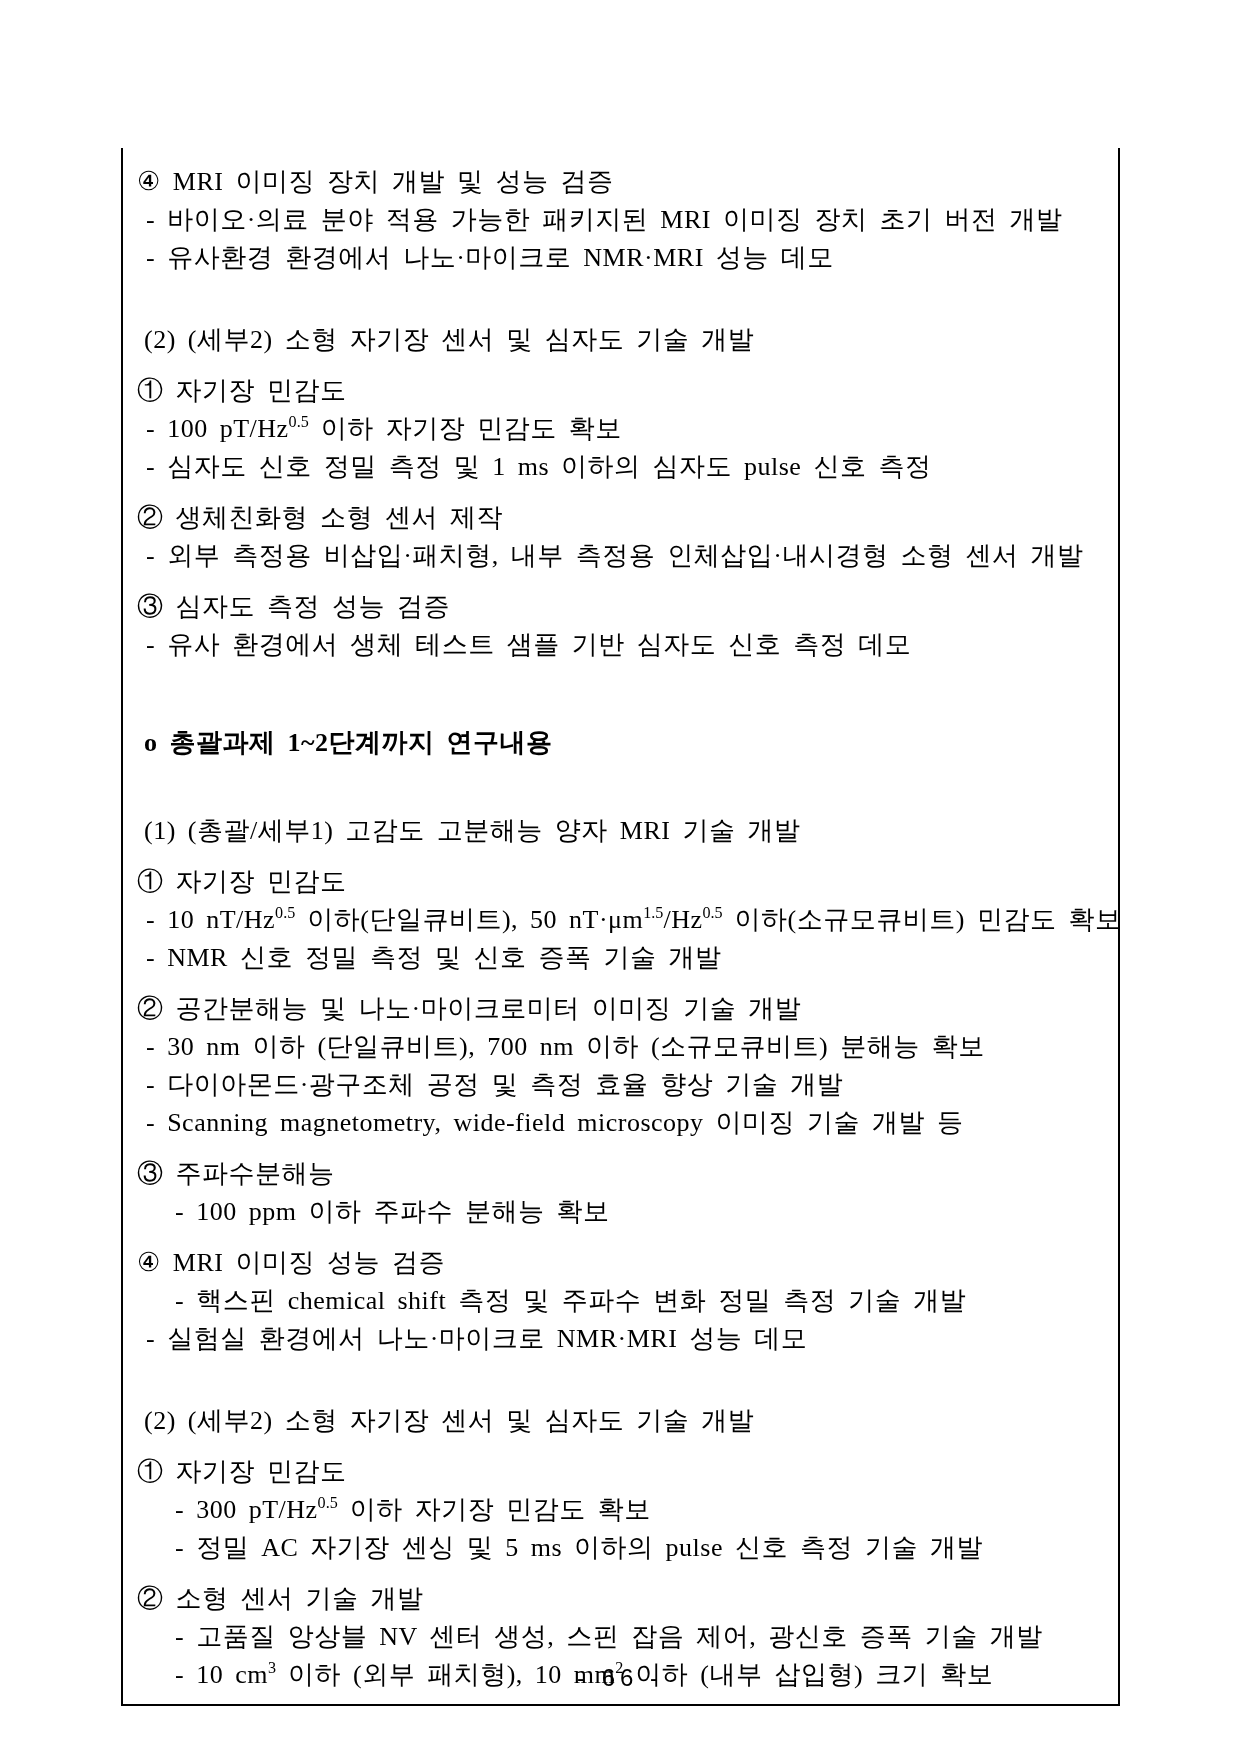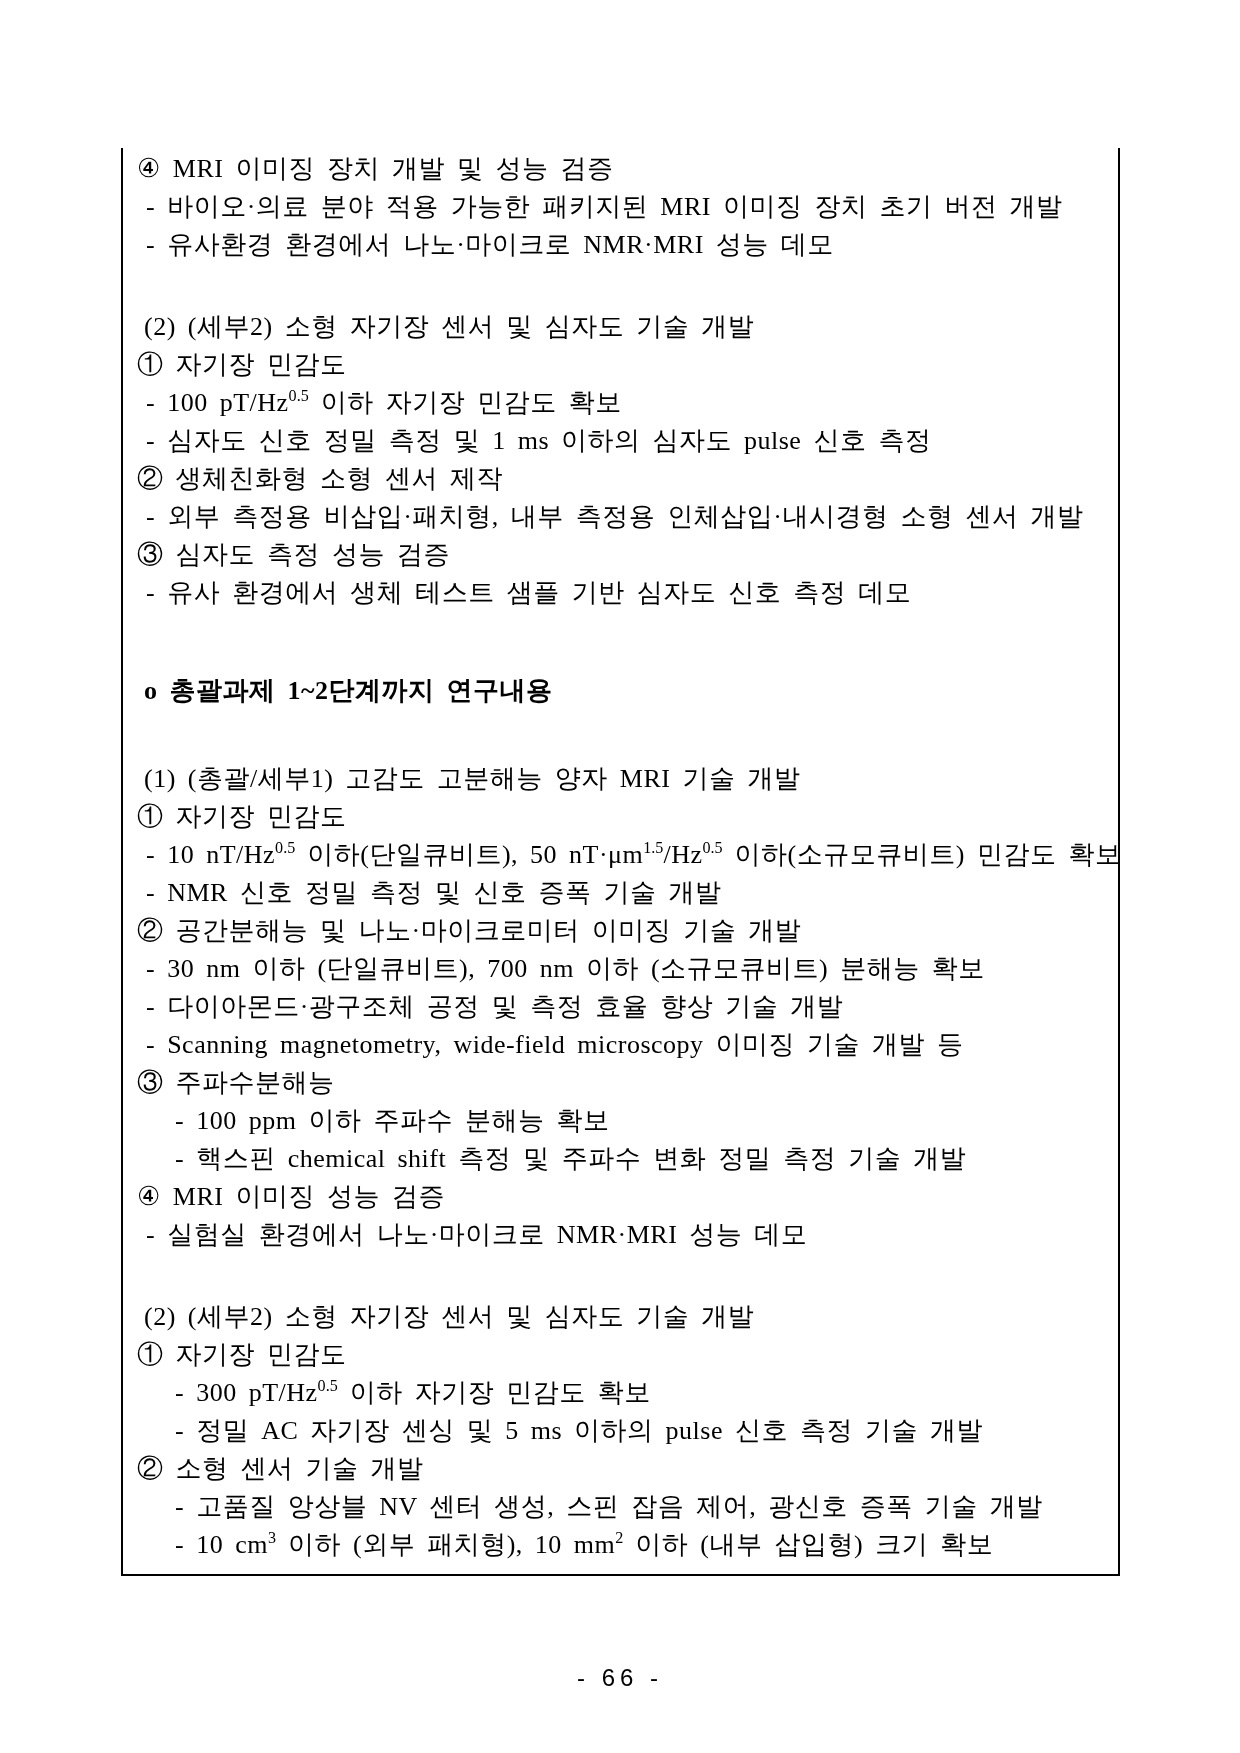--- a/index.html
+++ b/index.html
@@ -34,21 +34,21 @@
     word-spacing: 5px;
     letter-spacing: 0.5px;
   }
   .line sup {
     font-size: 0.62em;
     line-height: 0;
     vertical-align: super;
     letter-spacing: 0;
   }
   .indent-0 { padding-left: 1px; margin-left: 20px;  }
-  .indent-1 { padding-left: 14px; }
+  .indent-1 { padding-left: 14px; margin-top: 13px; }
   .indent-2 { padding-left: 23px; }
   .indent-3 { padding-left: 52px; }
   .bold { font-weight: bold; }
   .gap-normal { height: 44px; }
   .gap-medium { height: 50px; }
   .gap-large  { height: 60px; }
   .footer {
     position: absolute;
     top: 1664px;
     left: 0;
@@ -83,22 +83,22 @@
       <div class="line indent-0">(1) (총괄/세부1) 고감도 고분해능 양자 MRI 기술 개발</div>
       <div class="line indent-1">① 자기장 민감도</div>
       <div class="line indent-2">- 10 nT/Hz<sup>0.5</sup> 이하(단일큐비트), 50 nT·μm<sup>1.5</sup>/Hz<sup>0.5</sup> 이하(소규모큐비트) 민감도 확보</div>
       <div class="line indent-2">- NMR 신호 정밀 측정 및 신호 증폭 기술 개발</div>
       <div class="line indent-1">② 공간분해능 및 나노·마이크로미터 이미징 기술 개발</div>
       <div class="line indent-2">- 30 nm 이하 (단일큐비트), 700 nm 이하 (소규모큐비트) 분해능 확보</div>
       <div class="line indent-2">- 다이아몬드·광구조체 공정 및 측정 효율 향상 기술 개발</div>
       <div class="line indent-2">- Scanning magnetometry, wide-field microscopy 이미징 기술 개발 등</div>
       <div class="line indent-1">③ 주파수분해능</div>
       <div class="line indent-3">- 100 ppm 이하 주파수 분해능 확보</div>
+      <div class="line indent-1">④ MRI 이미징 성능 검증</div>
       <div class="line indent-3">- 핵스핀 chemical shift 측정 및 주파수 변화 정밀 측정 기술 개발</div>
-      <div class="line indent-1">④ MRI 이미징 성능 검증</div>
       <div class="line indent-2">- 실험실 환경에서 나노·마이크로 NMR·MRI 성능 데모</div>
       <div class="gap-normal"></div>
       <div class="line indent-0">(2) (세부2) 소형 자기장 센서 및 심자도 기술 개발</div>
       <div class="line indent-1">① 자기장 민감도</div>
       <div class="line indent-3">- 300 pT/Hz<sup>0.5</sup> 이하 자기장 민감도 확보</div>
       <div class="line indent-3">- 정밀 AC 자기장 센싱 및 5 ms 이하의 pulse 신호 측정 기술 개발</div>
       <div class="line indent-1">② 소형 센서 기술 개발</div>
       <div class="line indent-3">- 고품질 앙상블 NV 센터 생성, 스핀 잡음 제어, 광신호 증폭 기술 개발</div>
       <div class="line indent-3">- 10 cm<sup>3</sup> 이하 (외부 패치형), 10 mm<sup>2</sup> 이하 (내부 삽입형) 크기 확보</div>
     </div>

